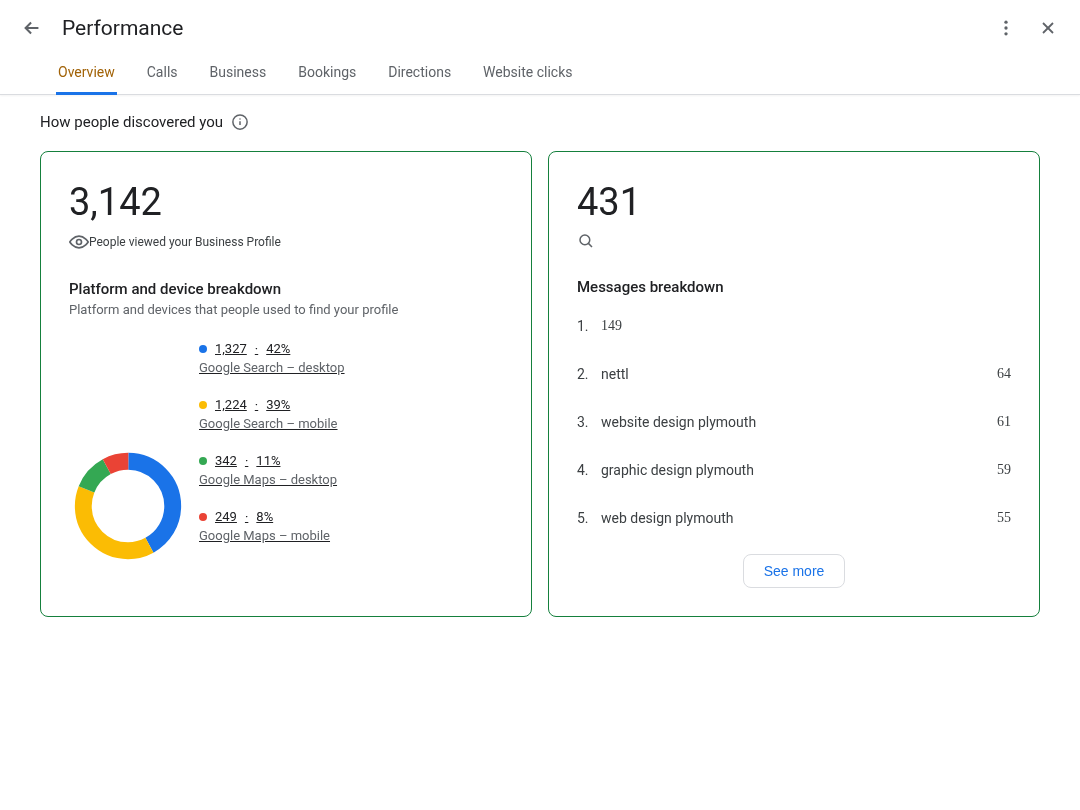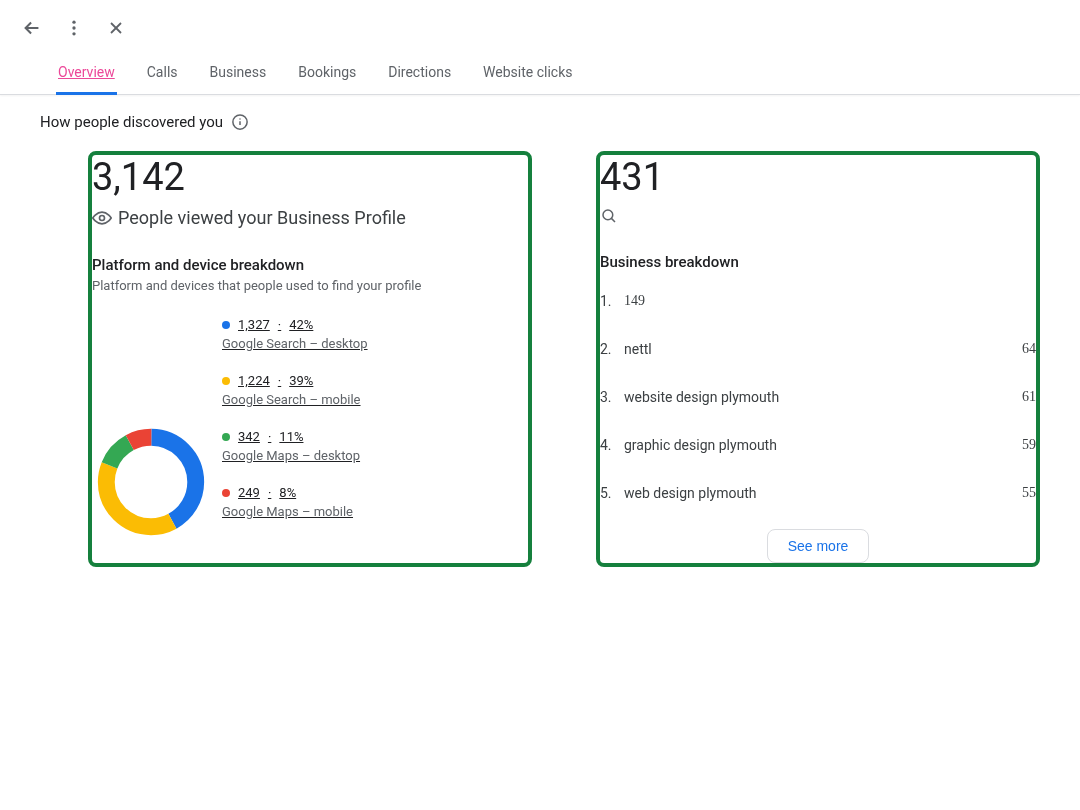--- a/index.html
+++ b/index.html
@@ -41,54 +41,53 @@
   }
   .tab {
     padding: 12px 2px;
     font-size: 14px;
     color: #5f6368;
     cursor: pointer;
     border-bottom: 3px solid transparent;
     margin-bottom: -1px;
   }
   .tab.active {
-    color: #ec4899;
+    color: #a16207;
     border-bottom-color: #1a73e8;
-    text-decoration: underline;
   }
   .section-title {
     padding: 18px 40px 0 40px;
     font-size: 15px;
     color: #202124;
     display: flex;
     align-items: center;
     gap: 8px;
   }
   .cards {
     display: flex;
     gap: 16px;
     padding: 20px 40px;
   }
   .card {
     flex: 1;
-    border: 4px solid #15803d;
+    border: 1px solid #15803d;
     border-radius: 8px;
-    margin-left: 48px;
+    padding: 28px;
   }
   .big-num {
     font-size: 38px;
     font-weight: 400;
     color: #202124;
     margin-bottom: 8px;
   }
   .sub-row {
     display: flex;
     align-items: center;
-    gap: 6px;
-    font-size: 18px;
+    gap: 0;
+    font-size: 12px;
     color: #3c4043;
     margin-bottom: 28px;
   }
   .sub-h {
     font-size: 15px;
     font-weight: 500;
     color: #202124;
     margin-bottom: 4px;
   }
   .sub-p {
@@ -151,20 +150,21 @@
 </head>
 <body>
 
 <div class="header">
   <div class="icon-btn">
     <svg width="22" height="22" viewBox="0 0 24 24" fill="none" stroke="#5f6368" stroke-width="2.2">
         <path d="M19 12H5"></path>
         <path d="M11 18l-6-6 6-6"></path>
       </svg>
   </div>
+  <div class="header-title">Performance</div>
   <div class="icon-btn">
     <svg width="20" height="20" viewBox="0 0 24 24" fill="#5f6368">
         <circle cx="12" cy="5" r="2"></circle>
         <circle cx="12" cy="12" r="2"></circle>
         <circle cx="12" cy="19" r="2"></circle>
       </svg>
   </div>
   <div class="icon-btn">
     <svg width="20" height="20" viewBox="0 0 24 24" fill="none" stroke="#5f6368" stroke-width="2.2">
         <path d="M18 6L6 18"></path>
@@ -261,21 +261,21 @@
   <div class="card">
     <div class="big-num">431</div>
     <div class="sub-row">
       <span>
         <svg width="18" height="18" viewBox="0 0 24 24" fill="none" stroke="#5f6368" stroke-width="2">
             <circle cx="10.5" cy="10.5" r="6.5"></circle>
             <line x1="20" y1="20" x2="15.2" y2="15.2"></line>
           </svg>
       </span>
     </div>
-    <div class="sub-h">Business breakdown</div>
+    <div class="sub-h">Messages breakdown</div>
 
     <div class="search-list">
       <div class="search-row">
         <span class="search-idx">1.</span>
         <span class="search-count">149</span>
       </div>
       <div class="search-row">
         <span class="search-idx">2.</span>
         <span class="search-term">nettl</span>
         <span class="search-count">64</span>

